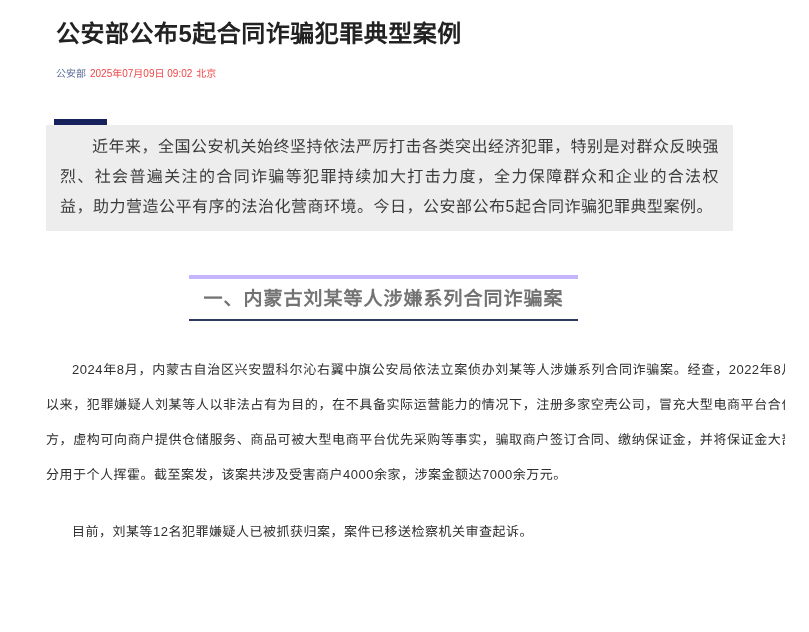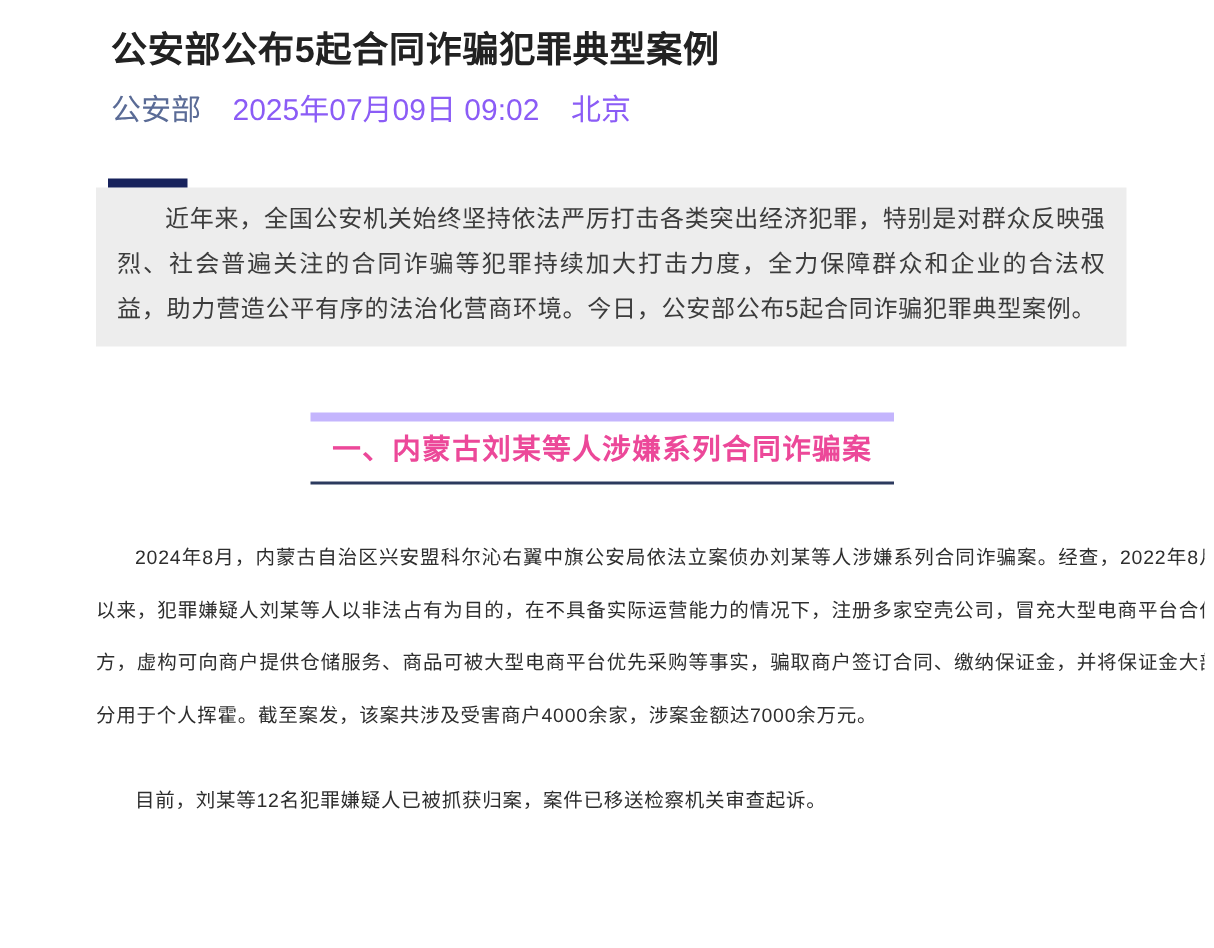--- a/index.html
+++ b/index.html
@@ -9,46 +9,45 @@
     font-family: "Liberation Sans", "DejaVu Sans", sans-serif;
   }
   .page {
     position: relative;
     width: 785px;
     height: 632px;
     background: #ffffff;
     overflow: hidden;
     box-sizing: border-box;
     padding: 14px 14px 20px 46px;
-    margin-left: 18px;
   }
   .article-title {
     margin: 4px 0 0 10px;
     font-size: 24px;
     line-height: 32px;
     font-weight: 600;
     color: #222222;
     letter-spacing: 0.5px;
   }
   .byline {
     margin: 14px 0 0 10px;
-    font-size: 20px;
+    font-size: 10px;
     line-height: 20px;
     display: flex;
     align-items: baseline;
-    gap: 21px;
+    gap: 4px;
     white-space: nowrap;
   }
   .byline .source {
     color: #5a6b96;
     cursor: pointer;
   }
   .byline .date,
   .byline .location {
-    color: #8b5cf6;
+    color: #ef4444;
   }
   .intro-box {
     position: relative;
     margin-top: 41px;
     width: 687px;
     box-sizing: border-box;
     background: #ededed;
     padding: 7px 14px 9px 14px;
   }
   .intro-tab {
@@ -68,27 +67,27 @@
     text-align: justify;
     letter-spacing: 0.5px;
   }
   .section-heading-wrap {
     margin-top: 44px;
     text-align: center;
     padding-right: 50px;
   }
   .section-heading {
     display: inline-block;
-    border-top: 6px solid #c4b5fd;
+    border-top: 4px solid #c4b5fd;
     border-bottom: 2px solid #2c3a5e;
     padding: 8px 14px 9px 14px;
     font-size: 19px;
     line-height: 23px;
     font-weight: 700;
-    color: #ec4899;
+    color: #737373;
     letter-spacing: 1px;
     text-align: right;
   }
   .body-paragraph {
     margin: 0;
     margin-top: 31px;
     width: 749px;
     box-sizing: border-box;
     font-size: 13px;
     line-height: 35px;

